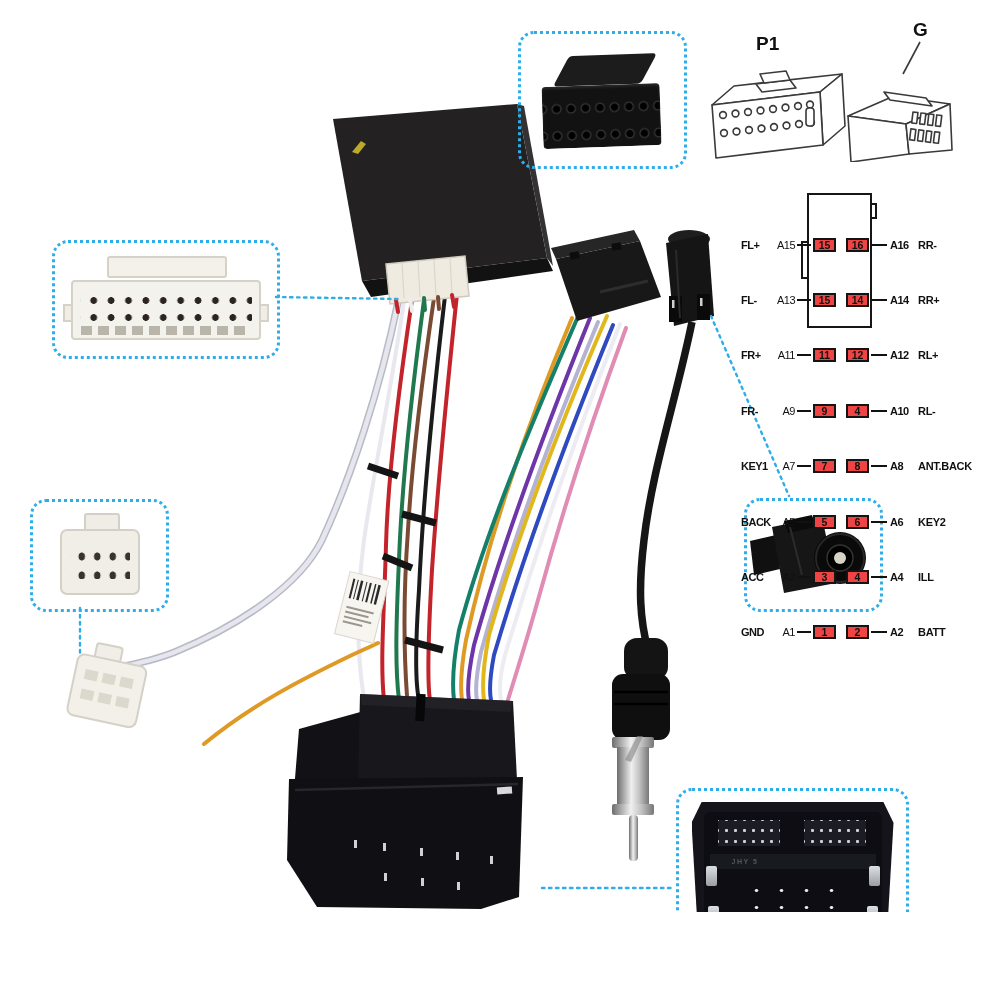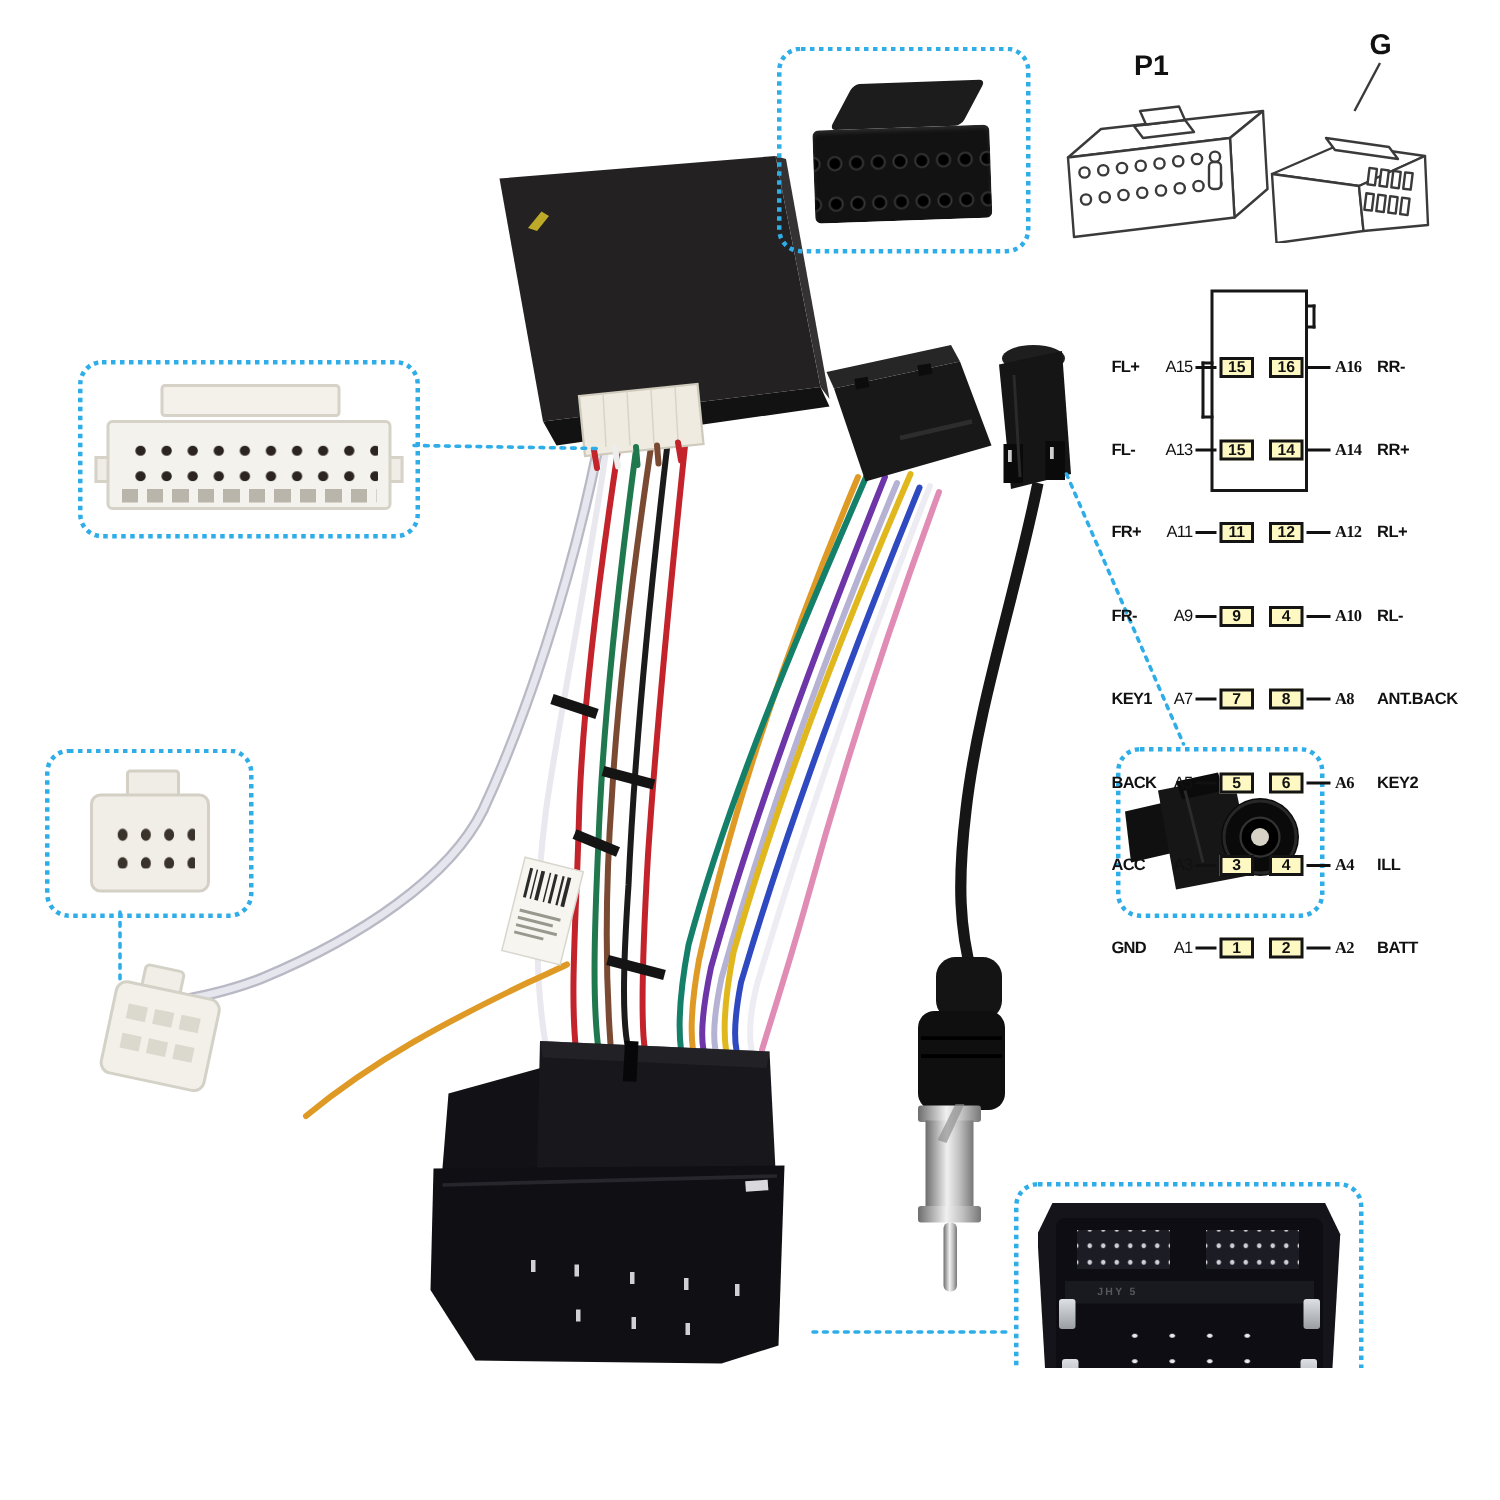--- a/index.html
+++ b/index.html
@@ -59,24 +59,24 @@
               background-size:25px 17px;background-position:8px 6px;}
   .qclip{position:absolute;width:11px;height:20px;background:linear-gradient(#dde0e3,#9a9ea4);border-radius:2px;}
 
   
   .pinout{position:absolute;left:741px;top:197px;width:256px;z-index:5;color:#111;}
   .prow{display:flex;align-items:center;height:15.4px;position:relative;z-index:1;margin-top:40px;}
   .pname{width:31px;font-size:11px;font-weight:bold;letter-spacing:-0.5px;}
   .ppin{width:23px;font-size:11px;font-weight:normal;text-align:right;letter-spacing:-0.5px;}
   .lineL{width:14px;height:2px;background:#111;margin-left:2px;}
   .lineR{width:16px;height:2px;background:#111;}
-  .nbox{width:19px;height:10px;border:2px solid #141414;background:#fef9c3;font-size:10.5px;font-weight:bold;
+  .nbox{width:19px;height:10px;border:2px solid #141414;background:#ef4444;font-size:10.5px;font-weight:bold;
         display:flex;align-items:center;justify-content:center;margin:0 2px;position:relative;z-index:2;}
   .boxgap{width:6px;}
-  .rpin{width:26px;font-size:11px;font-weight:bold;padding-left:3px;letter-spacing:-0.5px;font-family:Liberation Serif, serif;}
+  .rpin{width:26px;font-size:11px;font-weight:bold;padding-left:3px;letter-spacing:-0.5px;}
   .rname{font-size:11px;font-weight:bold;letter-spacing:-0.3px;white-space:nowrap;padding-left:2px;}
   .poutline{position:absolute;left:66px;top:-4px;width:61px;height:131px;border:2px solid #161616;z-index:0;}
   .poutline::before{content:"";position:absolute;left:-8px;top:46px;width:6px;height:34px;border:2px solid #161616;border-right:none;}
   .poutline::after{content:"";position:absolute;right:-7px;top:8px;width:5px;height:12px;border:2px solid #161616;border-left:none;}
 </style>
 </head>
 <body>
 
 <div class="canvas">
 

